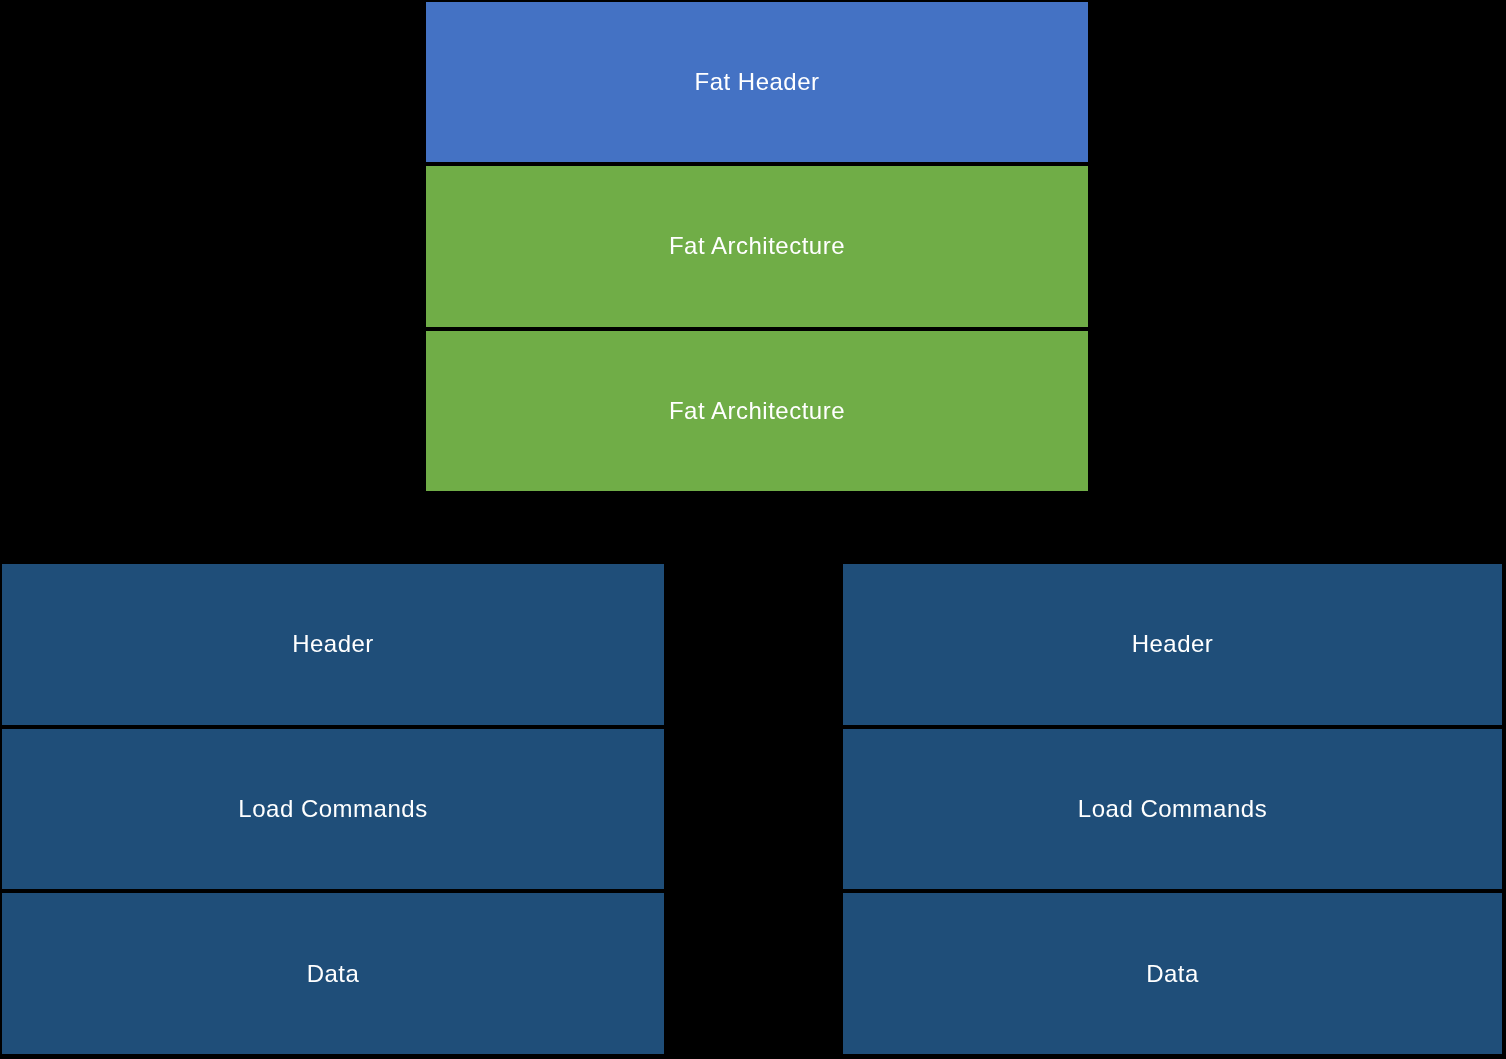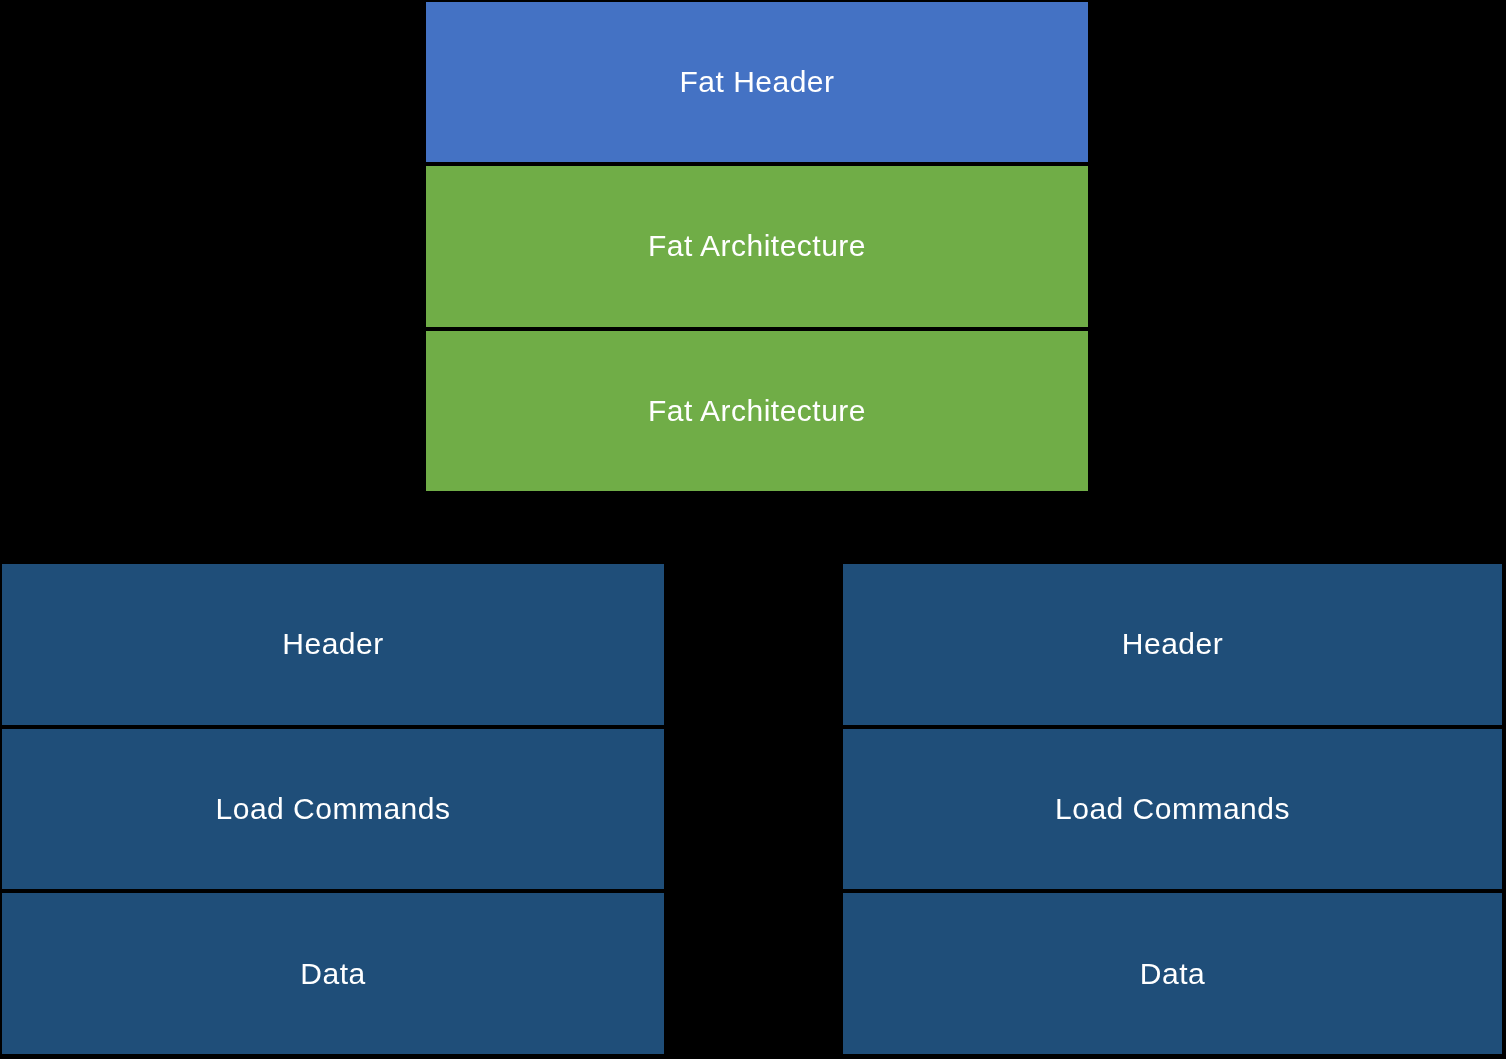--- a/index.html
+++ b/index.html
@@ -40,21 +40,21 @@
     height: 490px;
   }
   .box {
     flex: 1 1 0;
     display: flex;
     align-items: center;
     justify-content: center;
   }
   .box-label {
     color: #FFFFFF;
-    font-size: 30px;
+    font-size: 24px;
     font-weight: 300;
     letter-spacing: 0.5px;
     white-space: nowrap;
   }
 </style>
 </head>
 <body>
 
 <div class="canvas">
 

